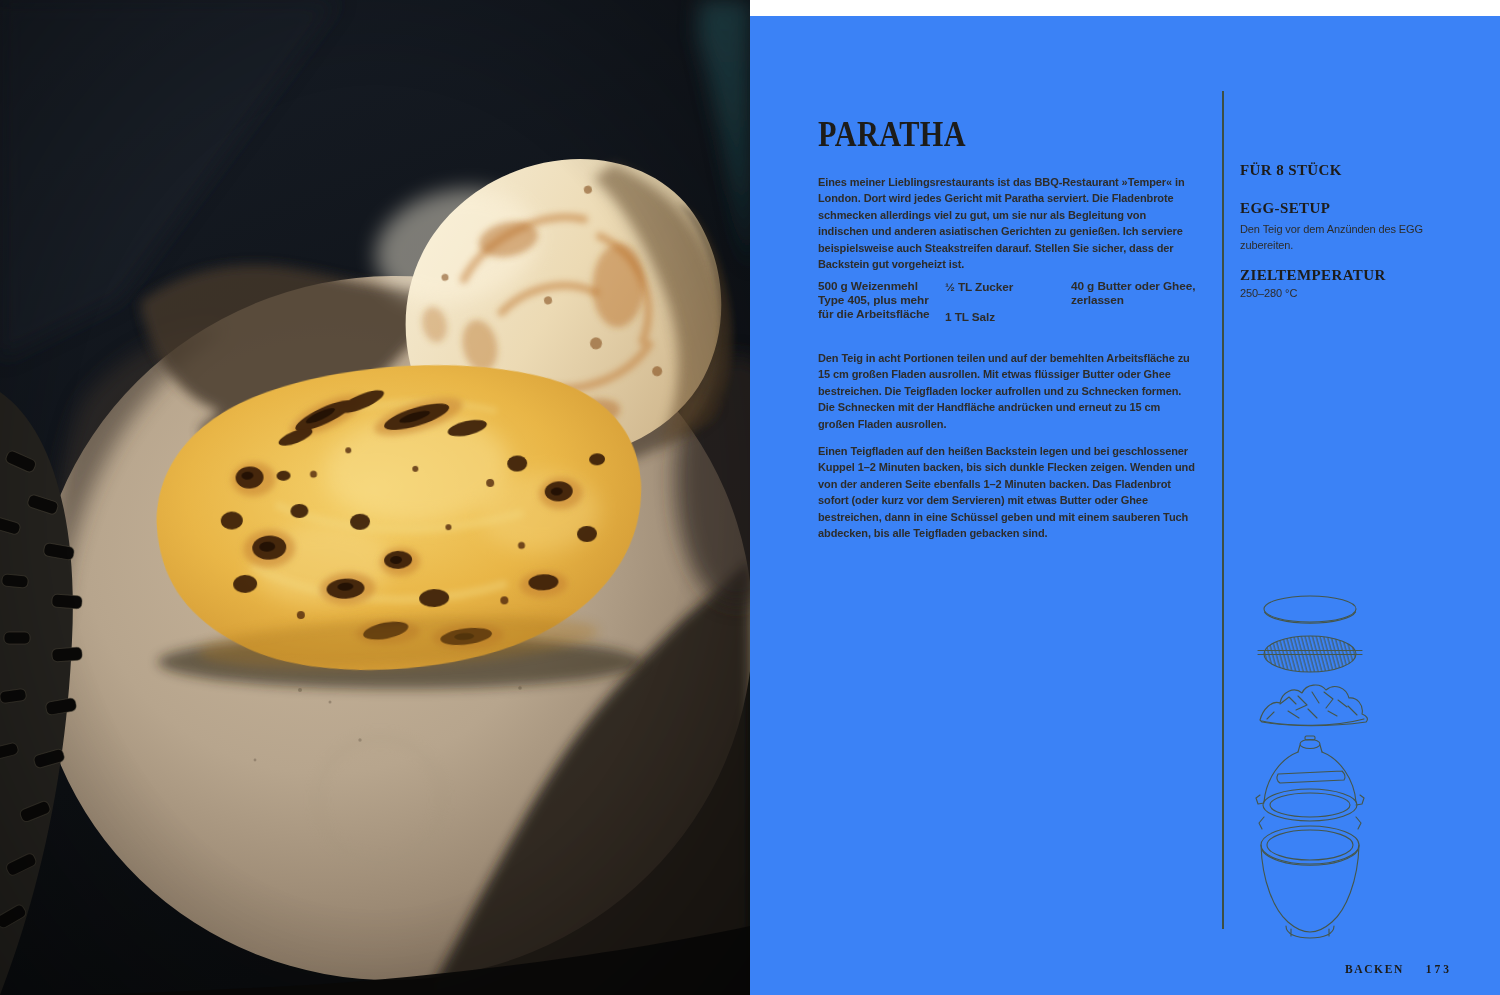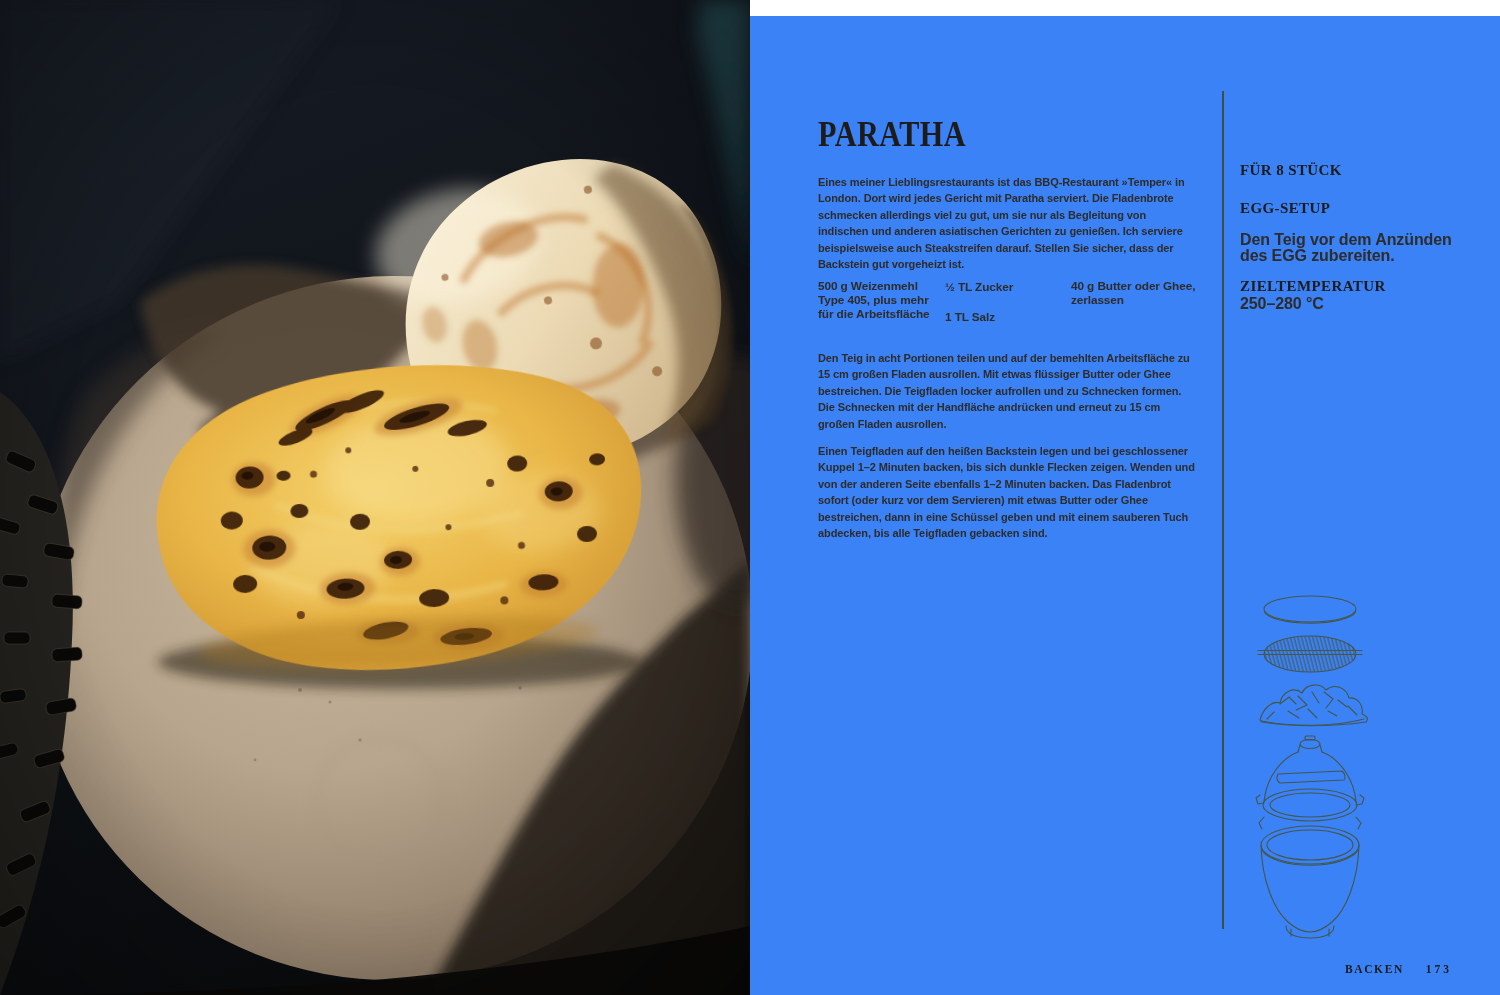--- a/index.html
+++ b/index.html
@@ -29,22 +29,22 @@
   .steps p{margin:0 0 11px 0;}
 
   .divider{position:absolute;left:472px;top:75px;width:2px;height:838px;background:#3d5044;}
 
   .sidebar{position:absolute;left:490px;top:146px;width:238px;}
   .side-head{
     font-family:"Liberation Serif", serif;font-weight:700;font-size:15px;line-height:16px;
     color:#1d1c1a;letter-spacing:0.4px;
   }
   .sidebar .yield{margin:0 0 22px 0;}
-  .sidebar .setup-head{margin:0 0 16px 0;}
-  .side-text{font-size:16px;line-height:16px;font-weight:700;color:#2d2c2a;letter-spacing:-0.1px;}
+  .sidebar .setup-head{margin:0 0 5px 0;}
+  .side-text{font-size:11px;line-height:16px;font-weight:400;color:#2d2c2a;letter-spacing:-0.1px;}
   .sidebar .p1{margin:0 0 14px 0;}
   .sidebar .p2{margin:0 0 12px 0;}
   .sidebar .temp-head{margin:0 0 2px 0;}
 
   .diagrams{position:absolute;left:500px;top:572px;width:130px;height:352px;}
 
   .footer{
     position:absolute;left:595px;top:940px;width:140px;
     font-family:"Liberation Serif", serif;font-weight:700;font-size:11.5px;color:#1d1c1a;
     display:flex;align-items:baseline;

